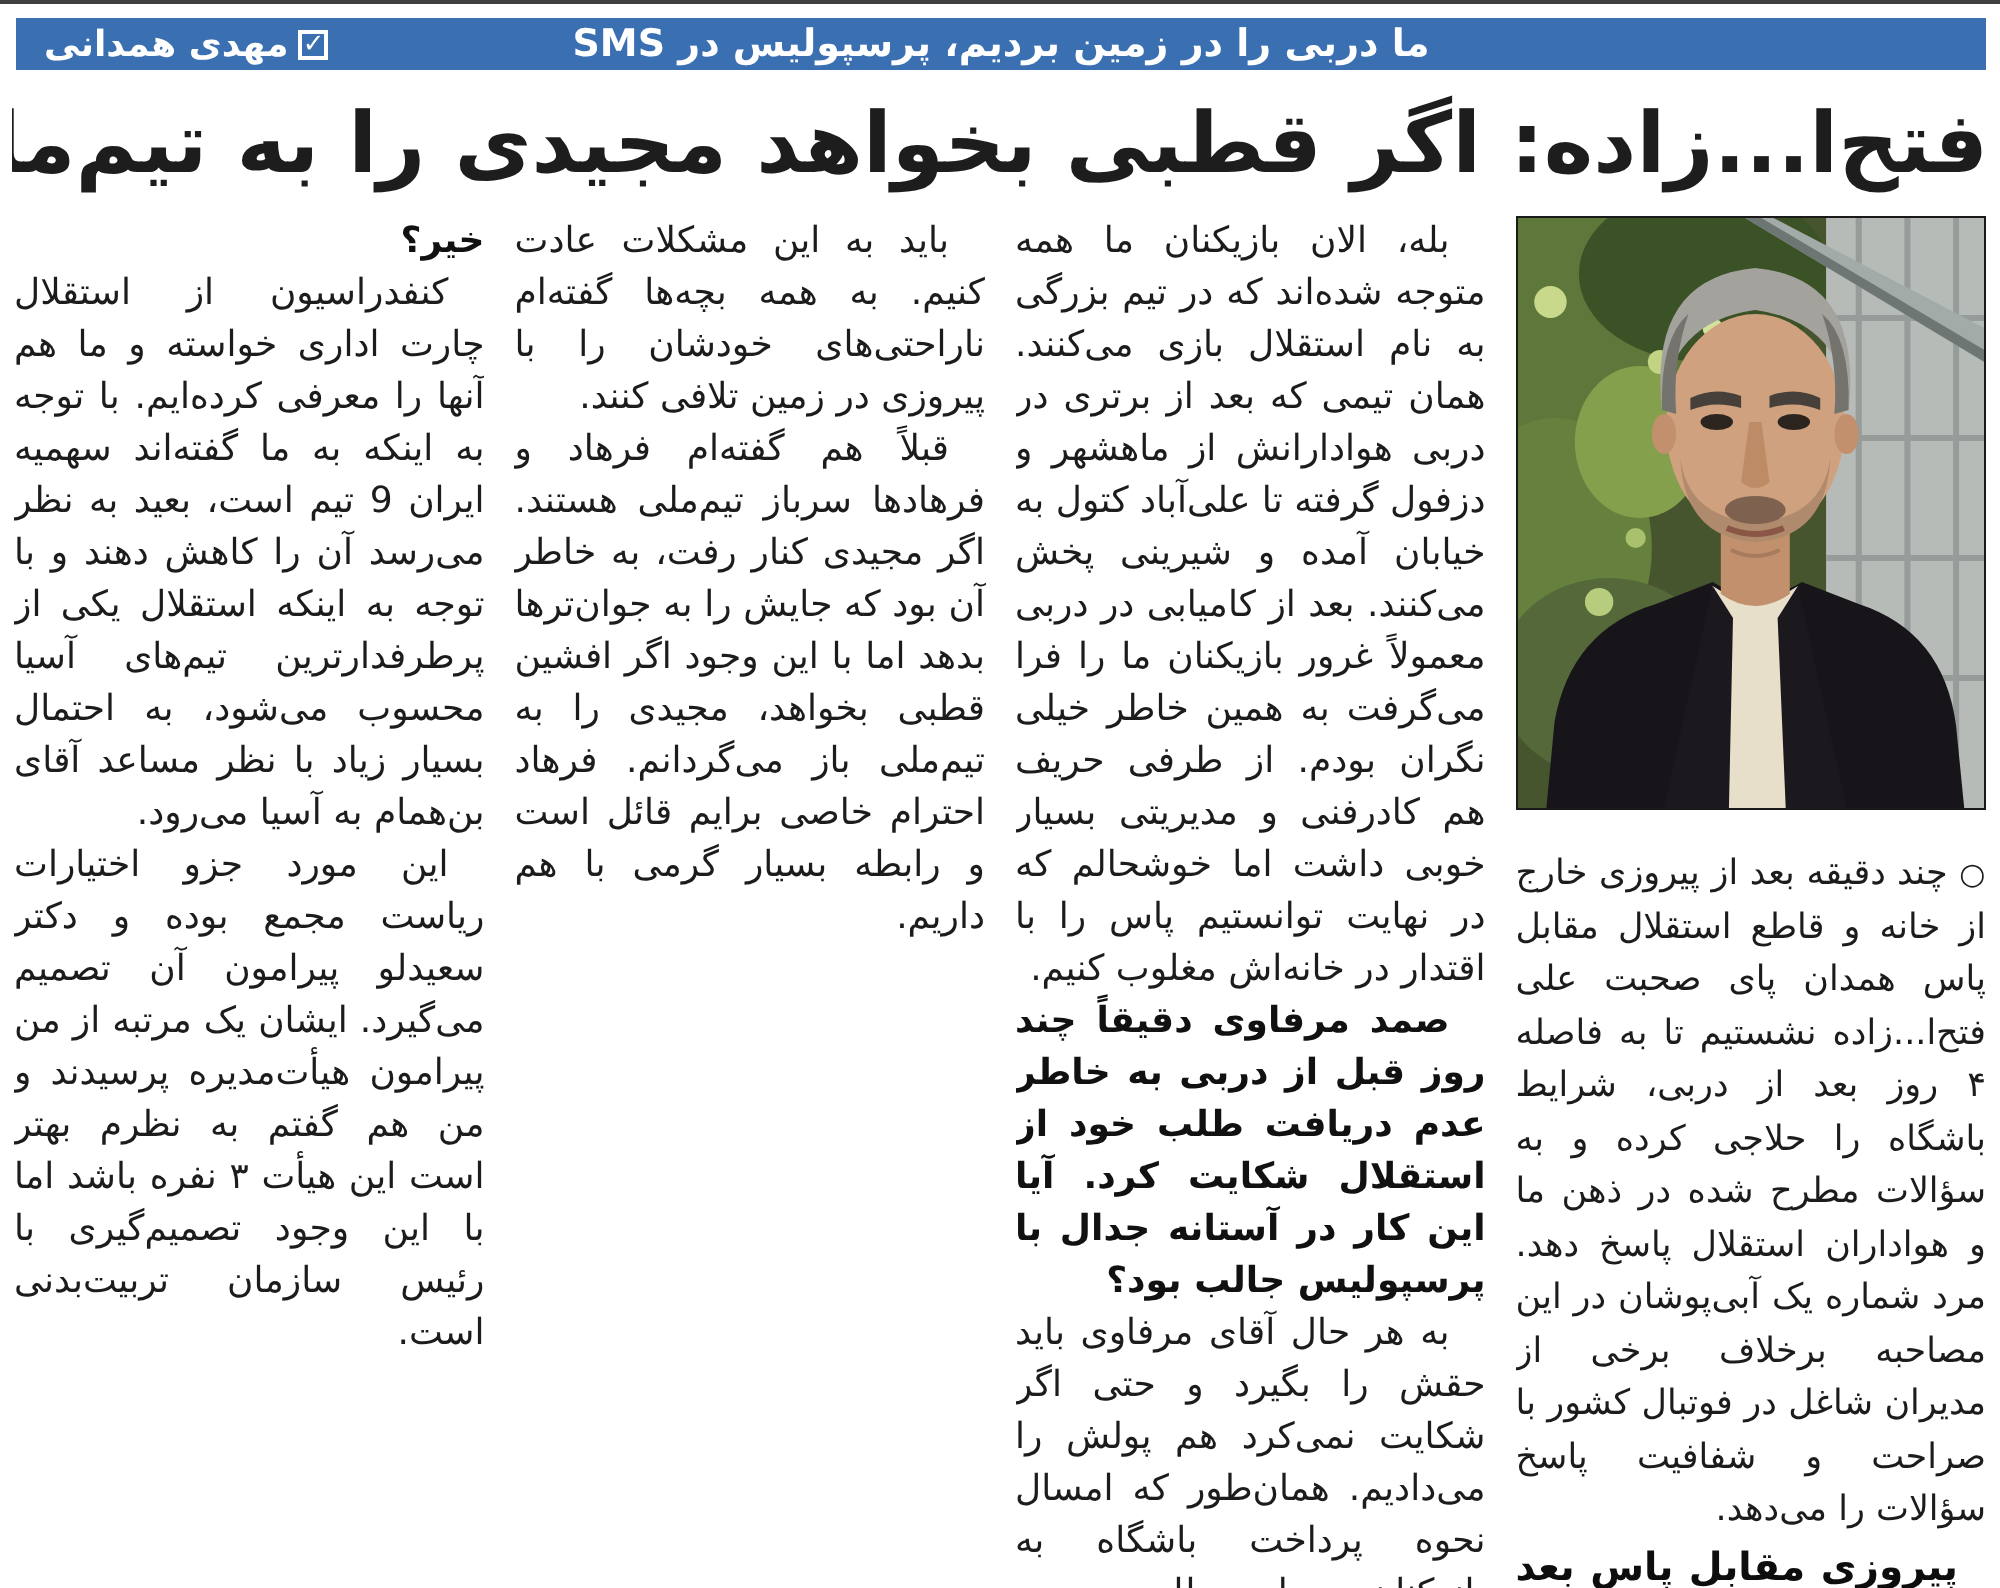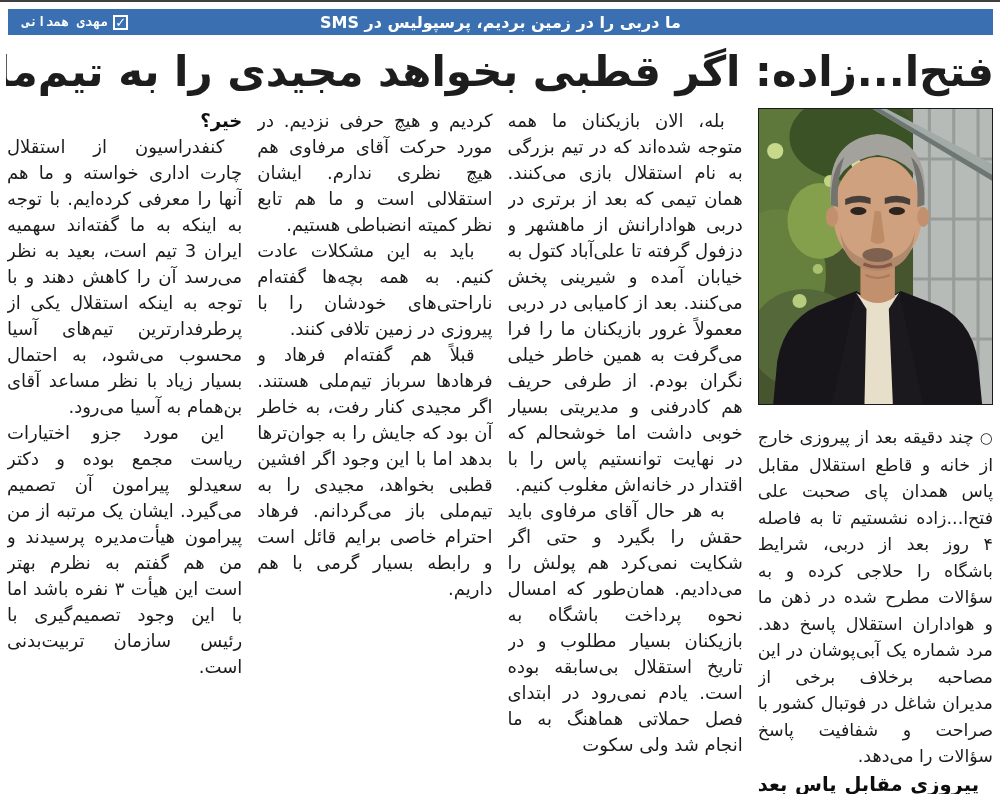--- a/index.html
+++ b/index.html
@@ -15,35 +15,35 @@
   .top-edge { position: absolute; top: 0; left: 0; width: 100%; height: 2px; background: #3f3f3f; }
 
   
   .topbar {
     position: absolute; top: 9px; left: 8px; right: 7px; height: 26px;
     background: #3a70b2;
     color: #ffffff;
     display: flex; align-items: center; justify-content: center;
   }
   .kicker {
-    font-size: 16px; font-weight: bold; letter-spacing: 0;
+    font-size: 19px; font-weight: bold; letter-spacing: 0;
     white-space: nowrap;
   }
   .author-credit {
     position: absolute; left: 14px; top: 0; height: 26px;
     display: flex; align-items: center; gap: 5px;
     direction: rtl;
   }
   .checkbox {
     width: 15px; height: 15px; border: 2px solid #ffffff;
     display: inline-flex; align-items: center; justify-content: center;
     font-size: 13px; line-height: 1; color: #fff; font-weight: bold;
     background: transparent;
   }
-  .author-name { font-size: 13px; font-weight: bold; white-space: nowrap; font-family: Liberation Mono, monospace; }
+  .author-name { font-size: 18px; font-weight: bold; white-space: nowrap; }
 
   
   .headline {
     position: absolute; top: 42px; right: 6px; left: 6px; height: 62px;
     font-size: 42px; font-weight: bold; color: #1d1d1d;
     text-align: center; white-space: nowrap; overflow: hidden;
     line-height: 60px;
   }
 
   
@@ -152,30 +152,30 @@
           <path d="M103 155 Q117 161 131 155" stroke="#8a5646" stroke-width="3" fill="none"></path>
           <path d="M105 166 Q117 172 129 166" stroke="#9a7258" stroke-width="2" fill="none" opacity="0.7"></path>
         </svg>
       </div>
       <p class="para caption"><span class="caption-marker">○</span> <span>چند دقیقه بعد از پیروزی خارج از خانه و قاطع استقلال مقابل پاس همدان پای صحبت علی فتح‌ا...زاده نشستیم تا به فاصله ۴ روز بعد از دربی، شرایط باشگاه را حلاجی کرده و به سؤالات مطرح شده در ذهن ما و هواداران استقلال پاسخ دهد. مرد شماره یک آبی‌پوشان در این مصاحبه برخلاف برخی از مدیران شاغل در فوتبال کشور با صراحت و شفافیت پاسخ سؤالات را می‌دهد.</span></p>
       <p class="lead">پیروزی مقابل پاس بعد از برتری در دربی. به نظر می‌رسد روزهای خوش استقلال فرا رسیده است.</p>
     </div>
 
     <div class="col">
       <p class="para ind">بله، الان بازیکنان ما همه متوجه شده‌اند که در تیم بزرگی به نام استقلال بازی می‌کنند. همان تیمی که بعد از برتری در دربی هوادارانش از ماهشهر و دزفول گرفته تا علی‌آباد کتول به خیابان آمده و شیرینی پخش می‌کنند. بعد از کامیابی در دربی معمولاً غرور بازیکنان ما را فرا می‌گرفت به همین خاطر خیلی نگران بودم. از طرفی حریف هم کادرفنی و مدیریتی بسیار خوبی داشت اما خوشحالم که در نهایت توانستیم پاس را با اقتدار در خانه‌اش مغلوب کنیم.</p>
+      <p class="para q ind">صمد مرفاوی دقیقاً چند روز قبل از دربی به خاطر عدم دریافت طلب خود از استقلال شکایت کرد. آیا این کار در آستانه جدال با پرسپولیس جالب بود؟</p>
       <p class="para ind">به هر حال آقای مرفاوی باید حقش را بگیرد و حتی اگر شکایت نمی‌کرد هم پولش را می‌دادیم. همان‌طور که امسال نحوه پرداخت باشگاه به بازیکنان بسیار مطلوب و در تاریخ استقلال بی‌سابقه بوده است. یادم نمی‌رود در ابتدای فصل حملاتی هماهنگ به ما انجام شد ولی سکوت</p>
     </div>
 
     <div class="col">
-      <p class="para">کردیم و هیچ حرفی نزدیم. در مورد حرکت آقای مرفاوی هم هیچ نظری ندارم. ایشان استقلالی است و ما هم تابع نظر کمیته انضباطی هستیم.</p>
       <p class="para ind">باید به این مشکلات عادت کنیم. به همه بچه‌ها گفته‌ام ناراحتی‌های خودشان را با پیروزی در زمین تلافی کنند.</p>
       <p class="para ind">قبلاً هم گفته‌ام فرهاد و فرهادها سرباز تیم‌ملی هستند. اگر مجیدی کنار رفت، به خاطر آن بود که جایش را به جوان‌ترها بدهد اما با این وجود اگر افشین قطبی بخواهد، مجیدی را به تیم‌ملی باز می‌گردانم. فرهاد احترام خاصی برایم قائل است و رابطه بسیار گرمی با هم داریم.</p>
 
     </div>
 
     <div class="col">
       <p class="para q">خیر؟</p>
-      <p class="para ind">کنفدراسیون از استقلال چارت اداری خواسته و ما هم آنها را معرفی کرده‌ایم. با توجه به اینکه به ما گفته‌اند سهمیه ایران 3 تیم است، بعید به نظر می‌رسد آن را کاهش دهند و با توجه به اینکه استقلال یکی از پرطرفدارترین تیم‌های آسیا محسوب می‌شود، به احتمال بسیار زیاد با نظر مساعد آقای بن‌همام به آسیا می‌رود.</p>
+      <p class="para ind">کنفدراسیون از استقلال چارت اداری خواسته و ما هم آنها را معرفی کرده‌ایم. با توجه به اینکه به ما گفته‌اند سهمیه ایران 9 تیم است، بعید به نظر می‌رسد آن را کاهش دهند و با توجه به اینکه استقلال یکی از پرطرفدارترین تیم‌های آسیا محسوب می‌شود، به احتمال بسیار زیاد با نظر مساعد آقای بن‌همام به آسیا می‌رود.</p>
       <p class="para ind">این مورد جزو اختیارات ریاست مجمع بوده و دکتر سعیدلو پیرامون آن تصمیم می‌گیرد. ایشان یک مرتبه از من پیرامون هیأت‌مدیره پرسیدند و من هم گفتم به نظرم بهتر است این هیأت ۳ نفره باشد اما با این وجود تصمیم‌گیری با رئیس سازمان تربیت‌بدنی است.</p>
     </div>
 
   </div>
 </div>
 
 </body></html>

